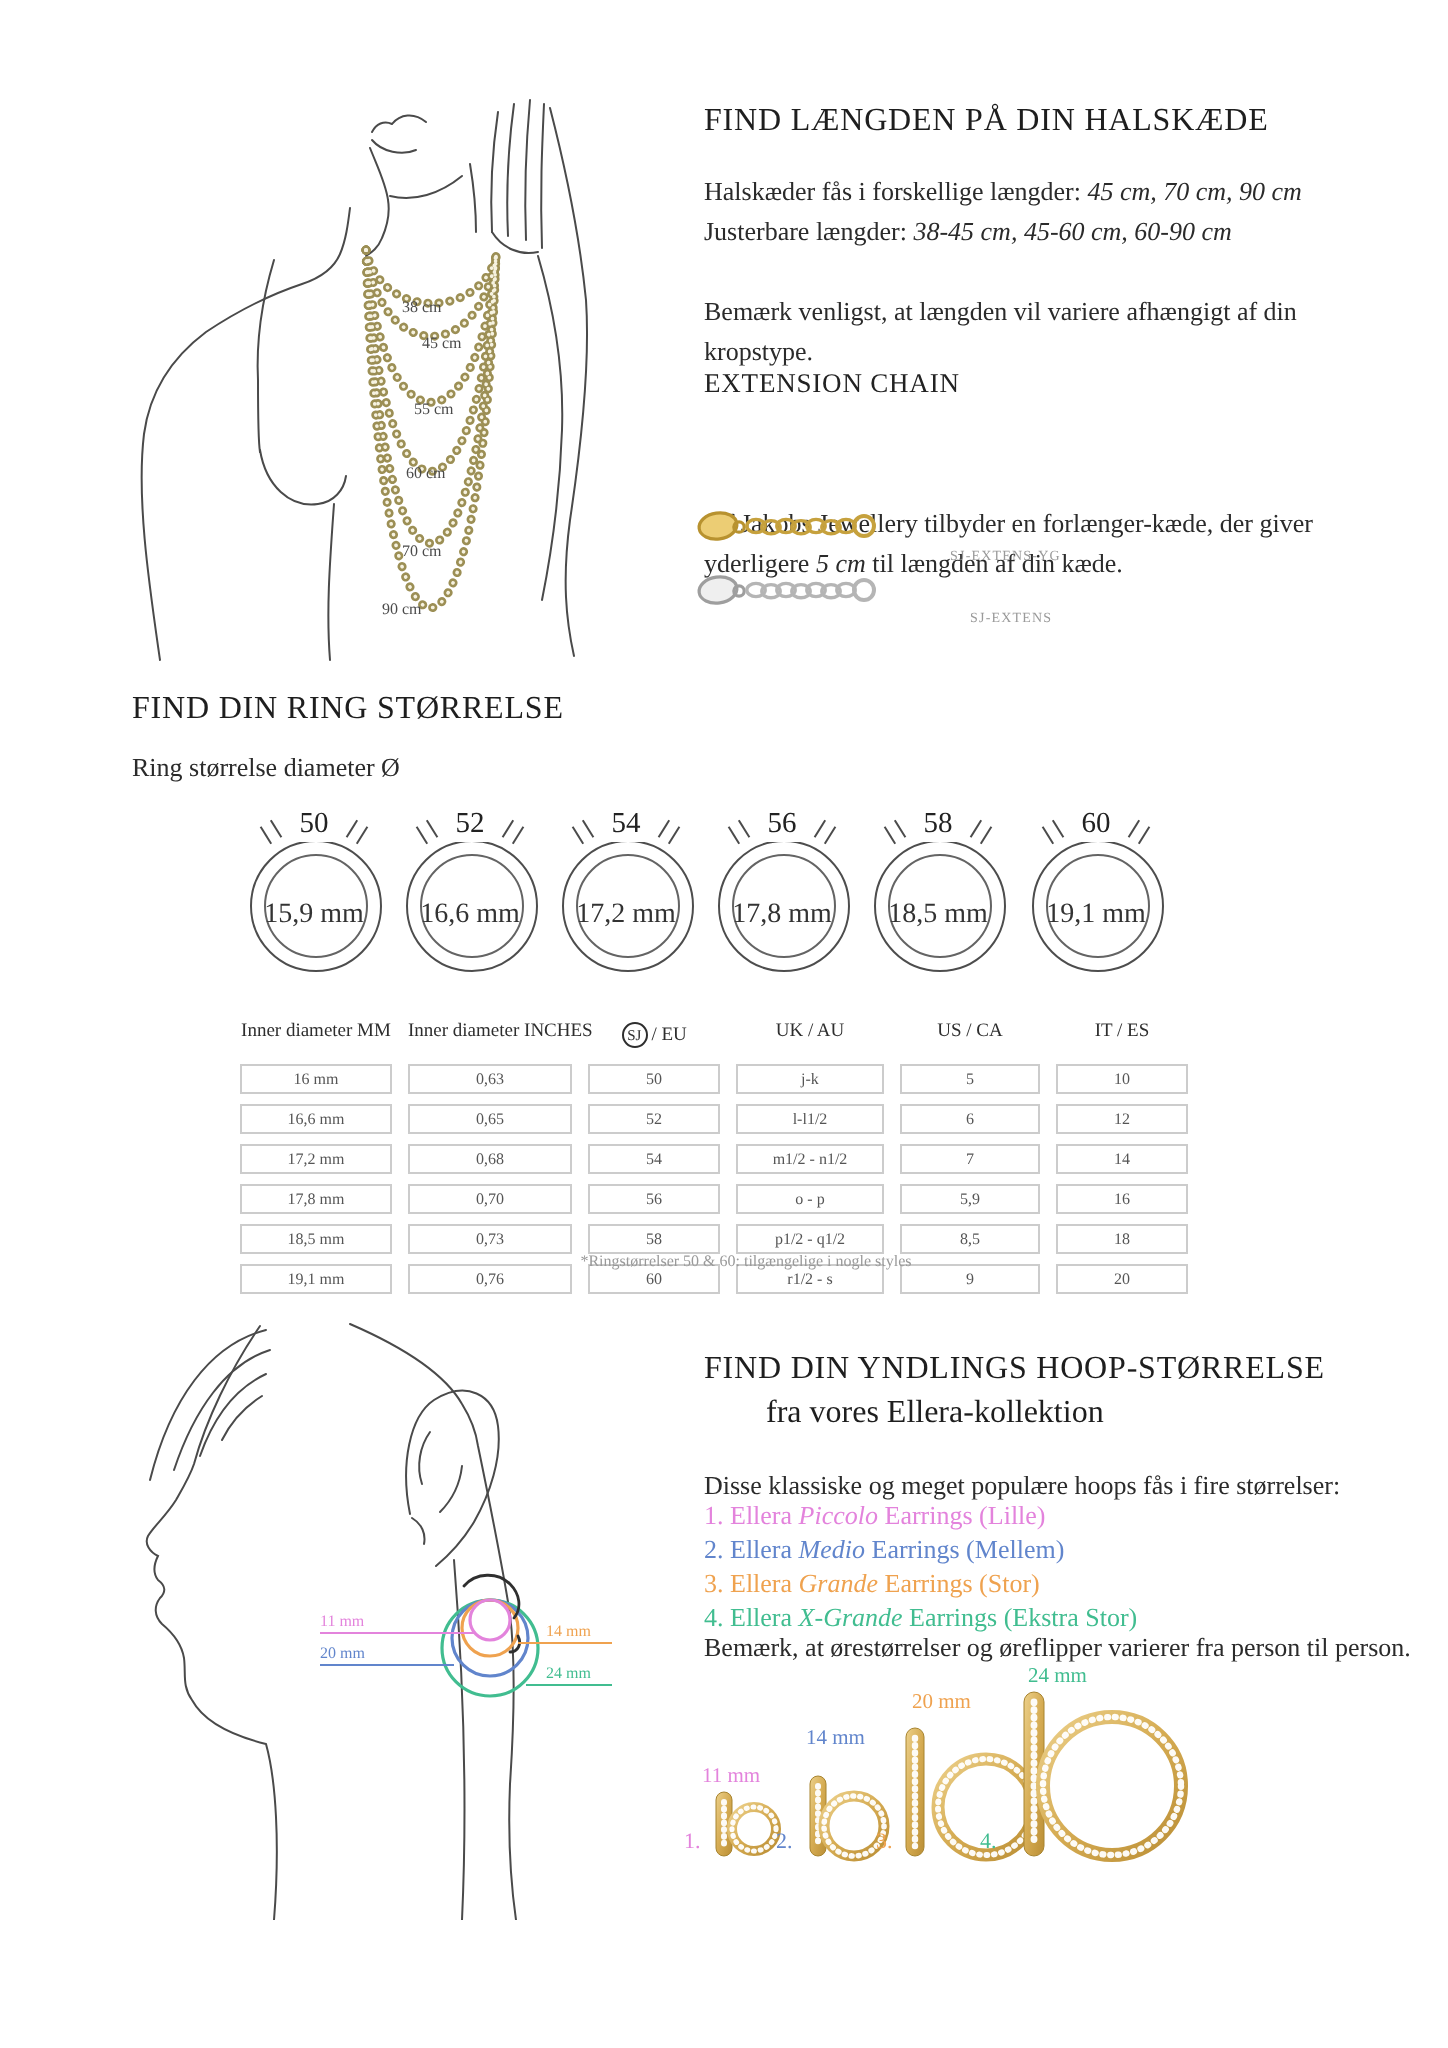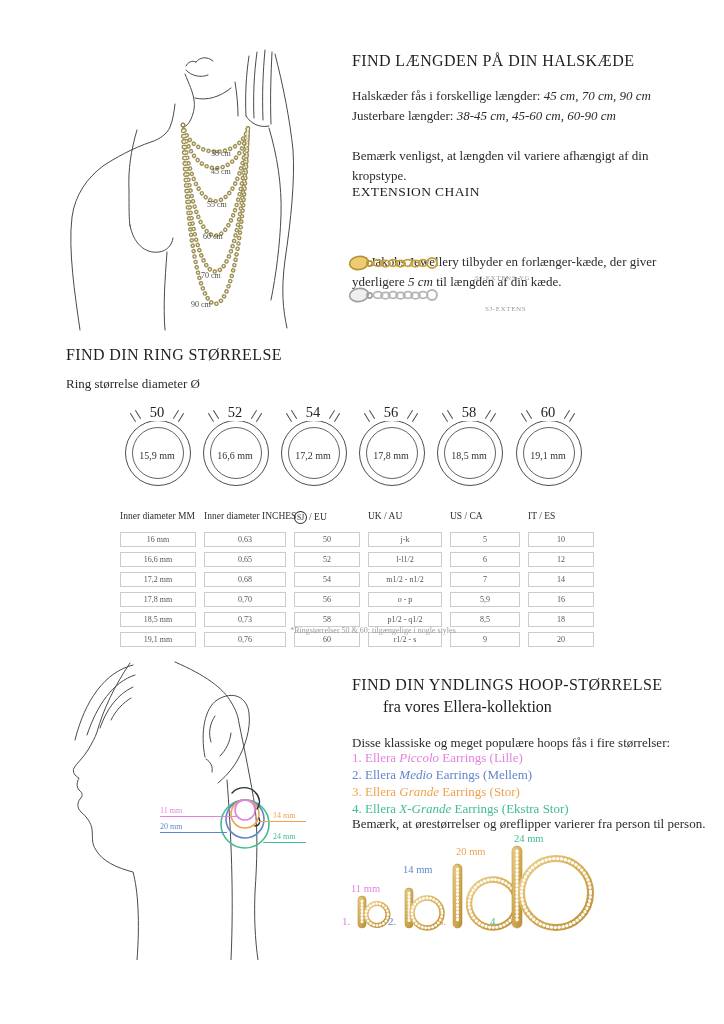--- a/index.html
+++ b/index.html
@@ -16,26 +16,26 @@
   
   .ringcomp{position:absolute;top:406px;width:68px;height:92px;}
   .ring-outer{position:absolute;top:14px;left:2px;width:64px;height:64px;border:1.3px solid #4d4d4d;border-radius:50%;}
   .ring-inner{position:absolute;top:21px;left:9px;width:50px;height:50px;border:1px solid #646464;border-radius:50%;}
   .ring-num{position:absolute;top:-2px;left:50%;transform:translateX(-50%);font-size:14.5px;color:#222;
             background:#fff;padding:0 4px;z-index:3;}
   .tickL,.tickR{position:absolute;top:5px;width:5px;height:10px;z-index:2;
       border-left:1.2px solid #4b4b4b;border-right:1.2px solid #4b4b4b;}
   .tickL{left:9px;transform:rotate(-32deg);}
   .tickR{right:9px;transform:rotate(32deg);}
-  .ring-dia{position:absolute;top:44px;width:100%;text-align:center;font-size:10px;color:#333;}
+  .ring-dia{position:absolute;top:44px;width:100%;text-align:center;font-size:14px;color:#333;}
 
   
   #size-table{position:absolute;left:120px;top:511px;display:grid;
       grid-template-columns:76px 82px 66px 74px 70px 66px;column-gap:8px;row-gap:5px;}
-  .thead{font-size:9.5px;color:#2e2e2e;text-align:left;padding-bottom:3px;white-space:nowrap;}
+  .thead{font-size:9.5px;color:#2e2e2e;text-align:center;padding-bottom:3px;white-space:nowrap;}
   .tcell{border:1px solid #cccccc;height:13px;line-height:13px;font-size:8px;color:#555;text-align:center;background:#fff;}
   .sj-badge{display:inline-block;border:1px solid #2e2e2e;border-radius:50%;font-size:7.5px;
       line-height:9px;padding:1px 2px;margin-right:2px;}
   .footnote{font-size:8px;color:#999;}
 
   
   .hoop-c1{color:#e383dc;} .hoop-c2{color:#6185cc;} .hoop-c3{color:#efa24f;} .hoop-c4{color:#41bd90;}
   .meas-label{position:absolute;font-size:8px;white-space:nowrap;}
   .meas-line{position:absolute;height:1px;}
   .ml-pink{background:#e383dc;} .ml-blue{background:#6185cc;} .ml-orange{background:#efa24f;} .ml-green{background:#41bd90;}
@@ -87,21 +87,21 @@
     <g fill="none" stroke="#f6f2e0" stroke-width="1.8" stroke-linecap="round" stroke-dasharray="0.1 5.4">
       <path d="M128,85 C135,120 185,120 193,88"></path>
       <path d="M128,85 C135,142 185,142 193,88"></path>
       <path d="M128,85 C135,186 185,186 193,88"></path>
       <path d="M128,85 C135,232 185,232 193,88"></path>
       <path d="M128,85 C135,280 185,280 193,88"></path>
       <path d="M128,85 C135,323 185,323 193,88"></path>
     </g>
   </svg>
 
-  <span class="neck-label" style="left:211px;top:149px;">38 cm</span>
+  <span class="neck-label" style="left:201px;top:149px;">38 cm</span>
   <span class="neck-label" style="left:211px;top:167px;">45 cm</span>
   <span class="neck-label" style="left:207px;top:200px;">55 cm</span>
   <span class="neck-label" style="left:203px;top:232px;">60 cm</span>
   <span class="neck-label" style="left:201px;top:271px;">70 cm</span>
   <span class="neck-label" style="left:191px;top:300px;">90 cm</span>
 
   <div class="abs h1" style="left:352px;top:52px;">FIND LÆNGDEN PÅ DIN HALSKÆDE</div>
   <div class="abs body-text" style="left:352px;top:86px;white-space:nowrap;">
     <span>Halskæder fås i forskellige længder:</span>
     <span class="ital">45 cm, 70 cm, 90 cm</span>

